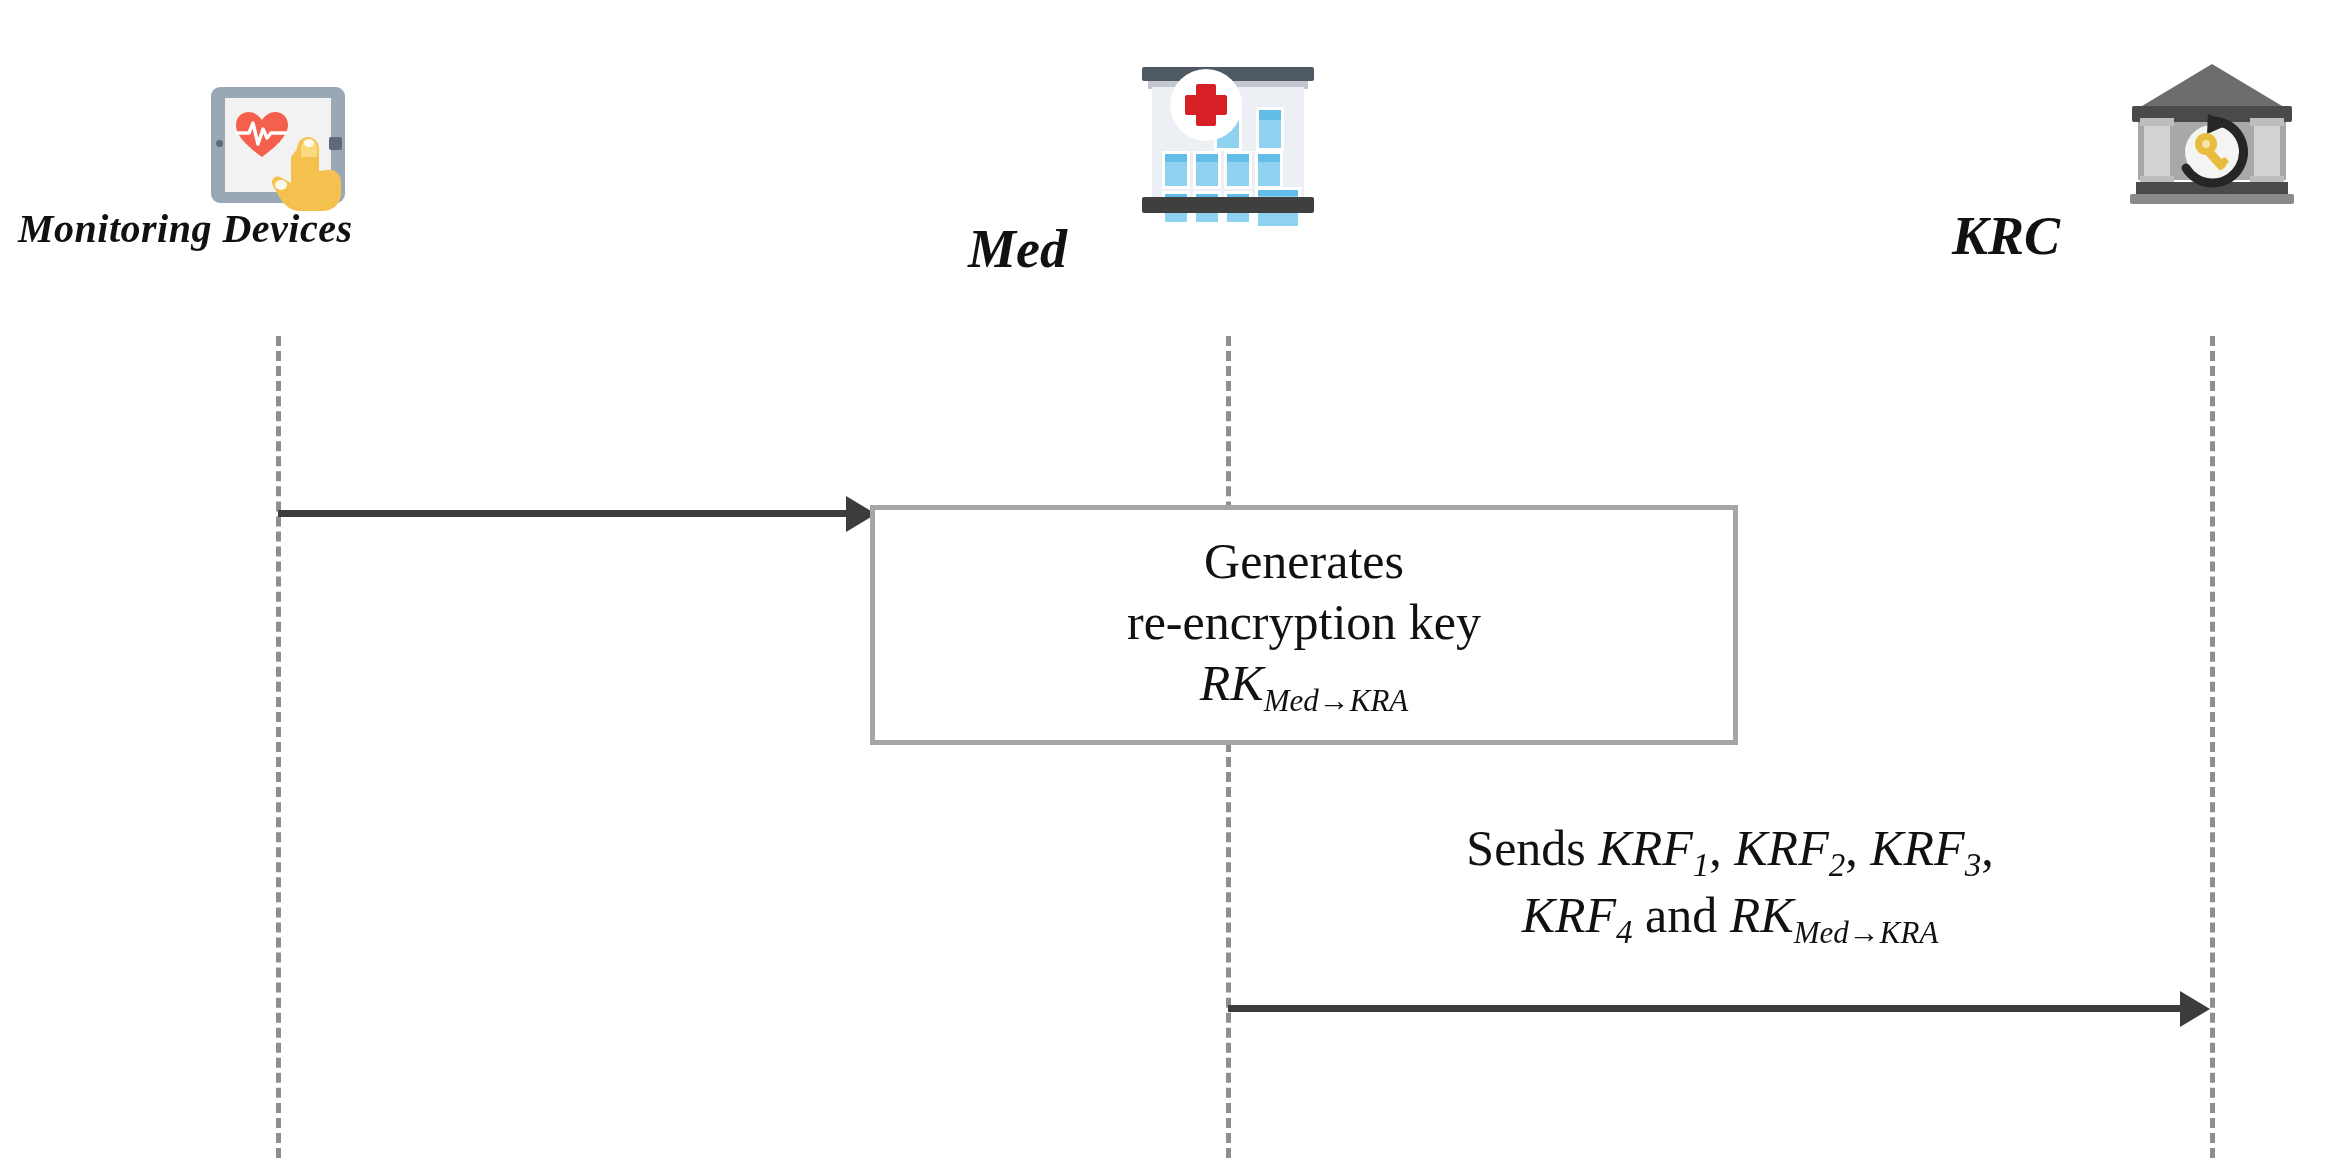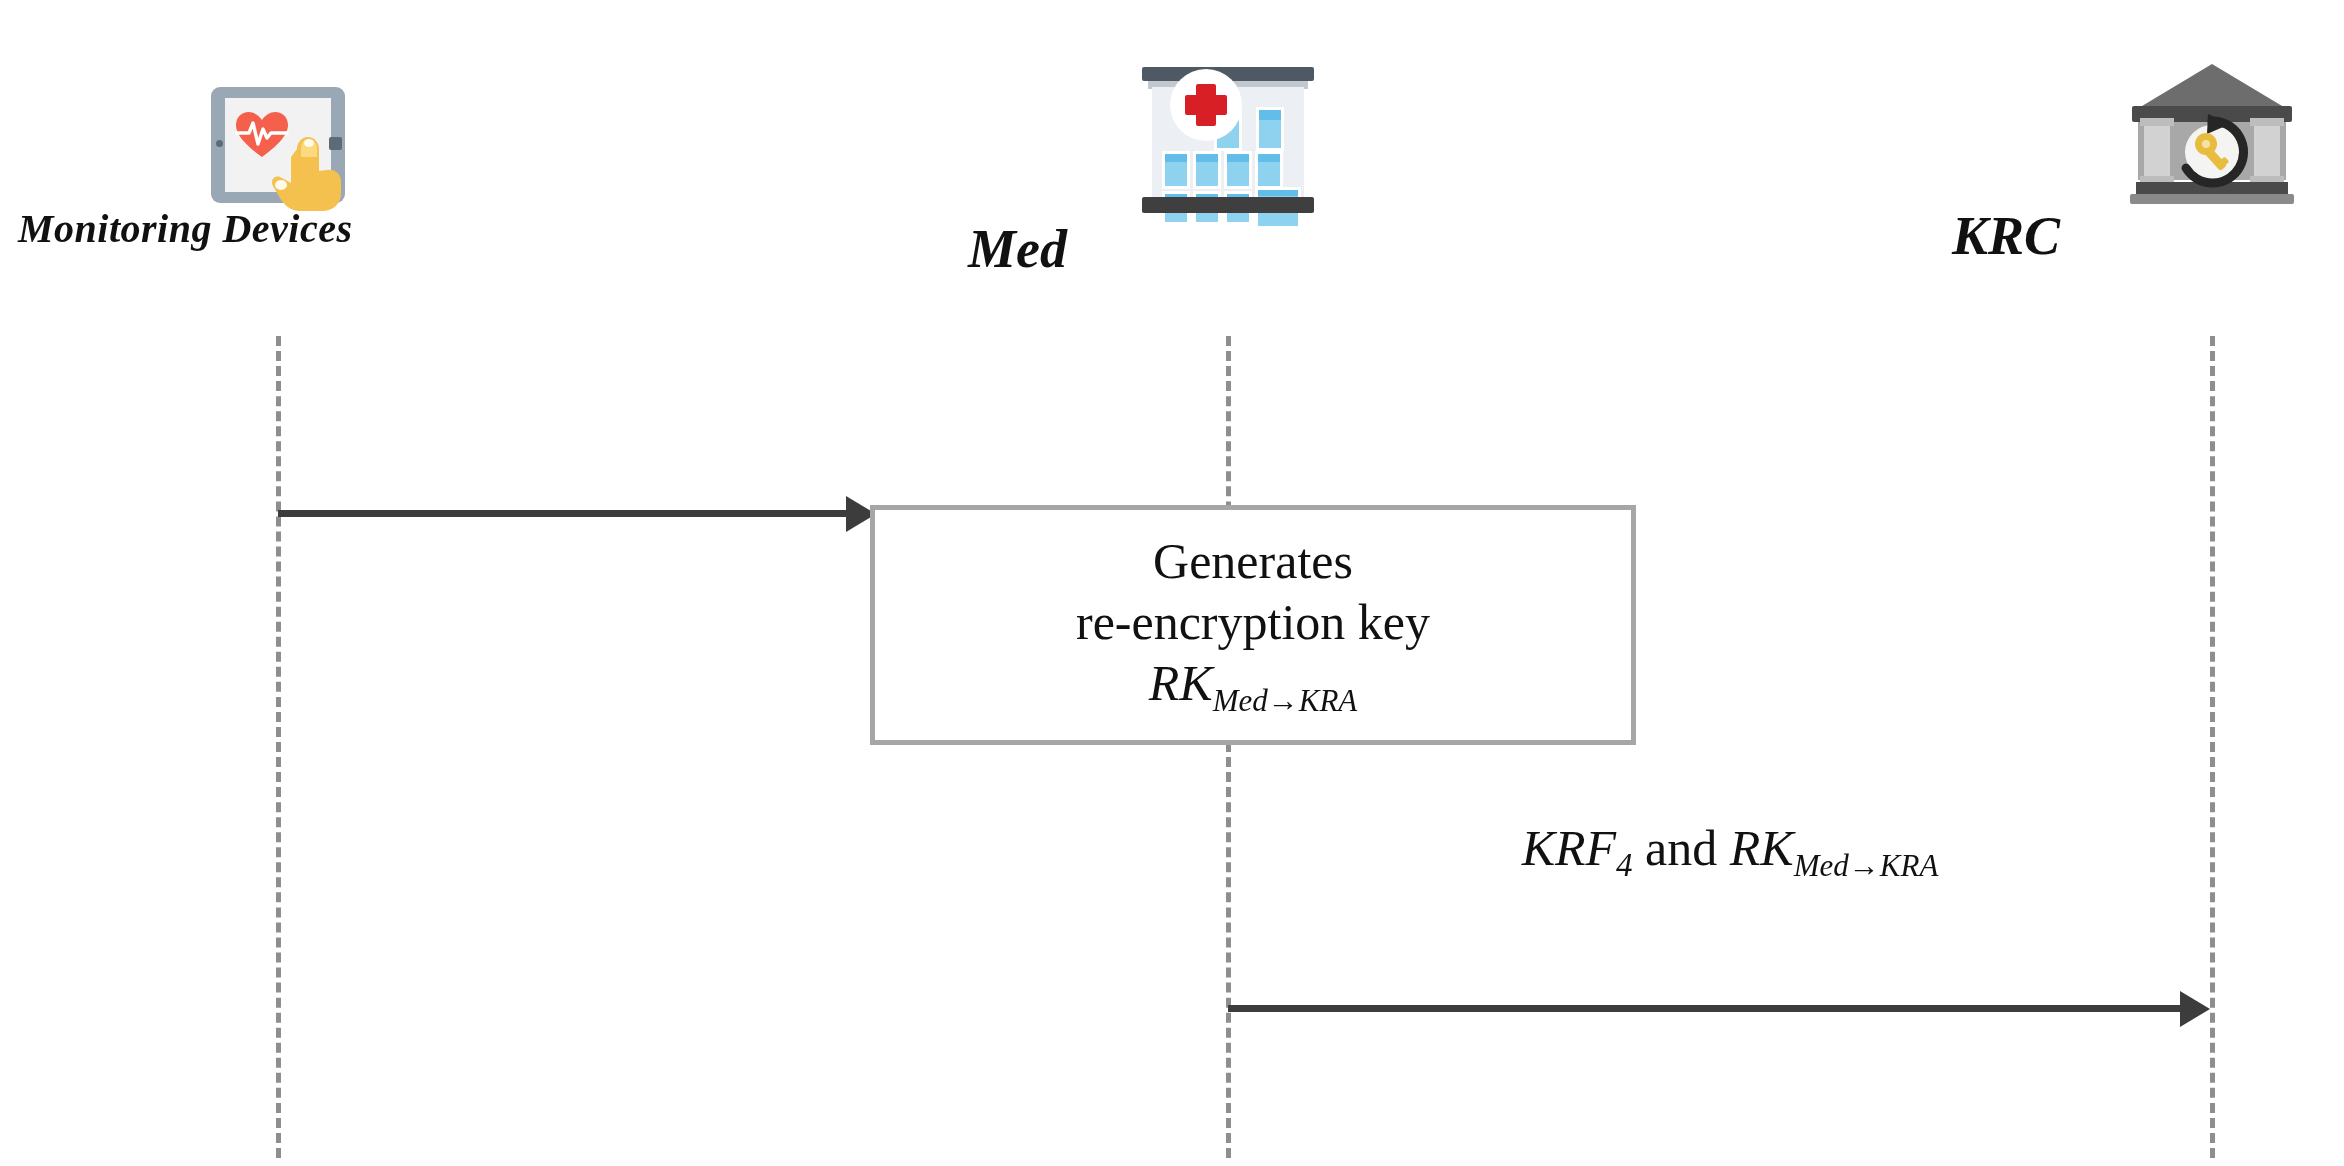--- a/index.html
+++ b/index.html
@@ -338,27 +338,28 @@
     <div class="actor-name"><span>KRC</span></div>
   </div>
 
   <div class="lifeline" style="left:276px; top:336px; height:822px;"></div>
   <div class="lifeline" style="left:1226px; top:336px; height:822px;"></div>
   <div class="lifeline" style="left:2210px; top:336px; height:822px;"></div>
 
   <div class="msg-line" style="left:278px; top:510px; width:578px;"></div>
   <div class="msg-head" style="left:846px; top:496px;"></div>
 
-  <div class="note-box" style="left:870px; top:505px; width:766px; height:240px;">
+  <div class="note-box" style="left:870px; top:505px; width:868px; height:240px;">
     <div class="note-text">
       <div>Generates</div>
       <div>re-encryption key</div>
       <div><span class="it">RK</span><span class="subsm">Med→KRA</span></div>
     </div>
   </div>
 
   <div class="msg-label two-line" style="left:1250px; top:818px; width:960px;">
+    <div><span>Sends </span><span class="it">KRF</span><span class="sub">1</span><span>, </span><span class="it">KRF</span><span class="sub">2</span><span>, </span><span class="it">KRF</span><span class="sub">3</span><span>,</span></div>
     <div><span class="it">KRF</span><span class="sub">4</span><span> and </span><span class="it">RK</span><span class="subsm">Med→KRA</span></div>
   </div>
   <div class="msg-line" style="left:1228px; top:1005px; width:960px;"></div>
   <div class="msg-head" style="left:2180px; top:991px;"></div>
 
 </div>
 
 </body></html>

